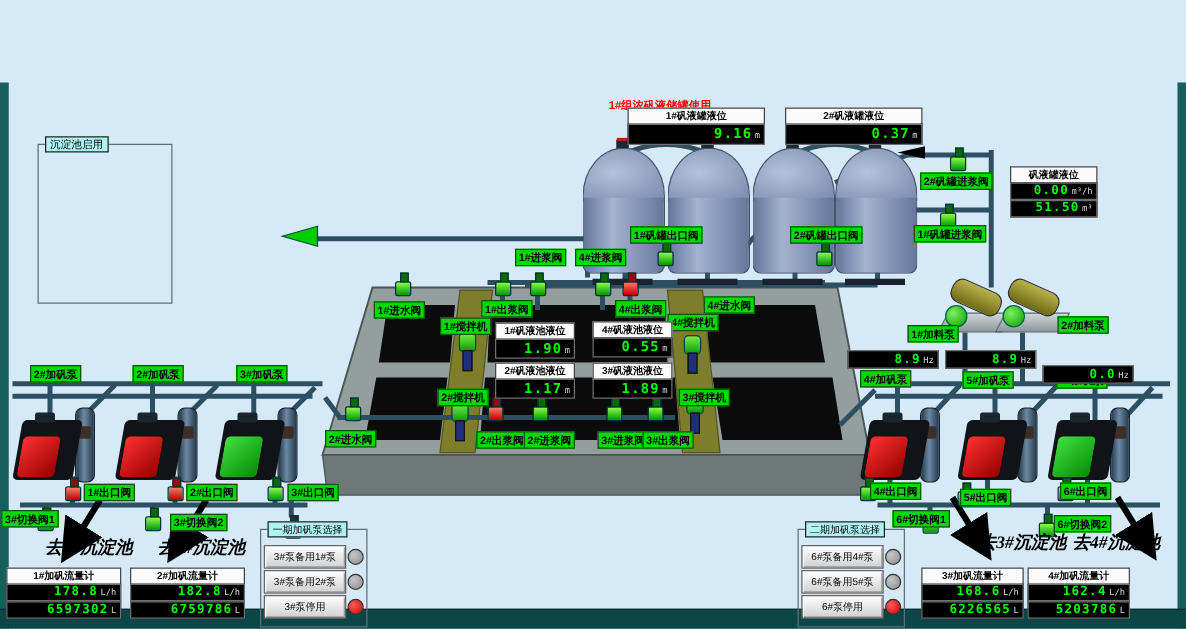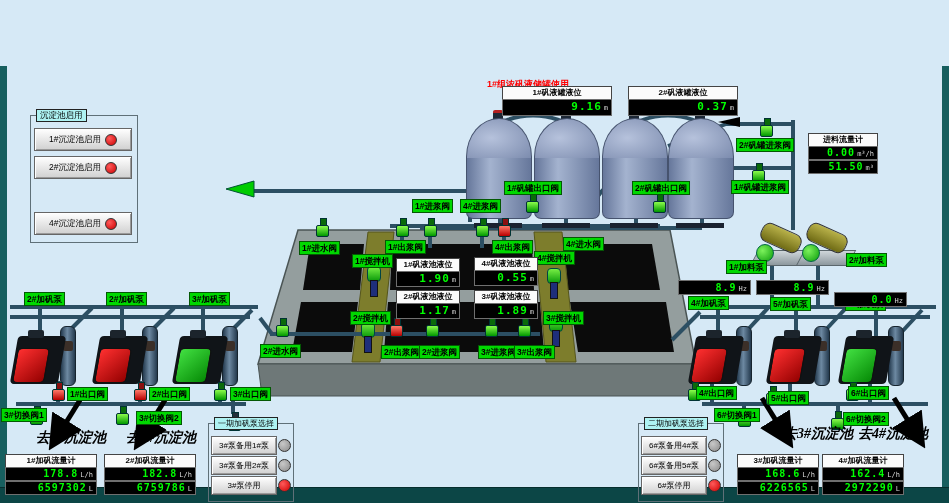--- a/index.html
+++ b/index.html
@@ -406,41 +406,29 @@
   <div class="glabel" style="left:696px;top:386px">4#出口阀</div>
   <div class="glabel" style="left:768px;top:391px">5#出口阀</div>
   <div class="glabel" style="left:848px;top:386px">6#出口阀</div>
   <div class="glabel" style="left:714px;top:408px">6#切换阀1</div>
   <div class="glabel" style="left:843px;top:412px">6#切换阀2</div>
 
   <div class="note-red" style="left:487px;top:78px">1#组浓矾液储罐使用</div>
 
   <div class="panel" style="left:30px;top:115px;width:106px;height:126px"></div>
   <div class="ptab" style="left:36px;top:109px">沉淀池启用</div>
-  <div class="btn3d" style="left:34px;top:128px;width:96px;height:21px">
-    <span>1#沉淀池启用</span>
-      <span class="led red inbtn"></span>
-    </div>
-  <div class="btn3d" style="left:34px;top:156px;width:96px;height:21px">
-    <span>2#沉淀池启用</span>
-      <span class="led red inbtn"></span>
-    </div>
-  <div class="btn3d" style="left:34px;top:212px;width:96px;height:21px">
-    <span>4#沉淀池启用</span>
-      <span class="led red inbtn"></span>
-    </div>
 
   <div class="dlabel" style="left:502px;top:86px;width:108px;height:12px">1#矾液罐液位</div>
   <div class="dval" style="left:502px;top:99px;width:105px;height:15px">
     <span>9.16</span><span class="u">m</span></div>
   <div class="dlabel" style="left:628px;top:86px;width:108px;height:12px">2#矾液罐液位</div>
   <div class="dval" style="left:628px;top:99px;width:105px;height:15px">
     <span>0.37</span><span class="u">m</span></div>
 
-  <div class="dlabel" style="left:808px;top:133px;width:68px;height:12px">进料流量计</div>
+  <div class="dlabel" style="left:808px;top:133px;width:68px;height:12px">矾液罐液位</div>
   <div class="dval" style="left:808px;top:146px;width:65px;height:12px;font-size:10px;line-height:12px">
     <span>0.00</span><span class="u">m³/h</span></div>
   <div class="dval" style="left:808px;top:160px;width:65px;height:12px;font-size:10px;line-height:12px">
     <span>51.50</span><span class="u">m³</span></div>
 
   <div class="dlabel" style="left:396px;top:258px;width:62px;height:12px">1#矾液池液位</div>
   <div class="dval" style="left:396px;top:271px;width:59px;height:14px">
     <span>1.90</span><span class="u">m</span></div>
   <div class="dlabel" style="left:474px;top:257px;width:62px;height:12px">4#矾液池液位</div>
   <div class="dval" style="left:474px;top:270px;width:59px;height:14px">
@@ -474,21 +462,21 @@
     <span>6759786</span><span class="u">L</span></div>
   <div class="dlabel" style="left:737px;top:454px;width:80px;height:12px;z-index:58">3#加矾流量计</div>
   <div class="dval" style="left:737px;top:467px;width:77px;height:12px;font-size:10px;line-height:12px;z-index:58">
     <span>168.6</span><span class="u">L/h</span></div>
   <div class="dval" style="left:737px;top:481px;width:77px;height:12px;font-size:10px;line-height:12px;z-index:58">
     <span>6226565</span><span class="u">L</span></div>
   <div class="dlabel" style="left:822px;top:454px;width:80px;height:12px;z-index:58">4#加矾流量计</div>
   <div class="dval" style="left:822px;top:467px;width:77px;height:12px;font-size:10px;line-height:12px;z-index:58">
     <span>162.4</span><span class="u">L/h</span></div>
   <div class="dval" style="left:822px;top:481px;width:77px;height:12px;font-size:10px;line-height:12px;z-index:58">
-    <span>2972290</span><span class="u">L</span></div>
+    <span>5203786</span><span class="u">L</span></div>
 
   <div class="panel" style="left:208px;top:423px;width:84px;height:77px"></div>
   <div class="ptab" style="left:214px;top:417px;font-size:8px">一期加矾泵选择</div>
   <div class="btn3d" style="left:211px;top:436px;width:64px;height:17px;font-size:8px">
     <span>3#泵备用1#泵</span>
     </div>
   <div class="led gray" style="left:278px;top:439px"></div>
   <div class="btn3d" style="left:211px;top:456px;width:64px;height:17px;font-size:8px">
     <span>3#泵备用2#泵</span>
     </div>

